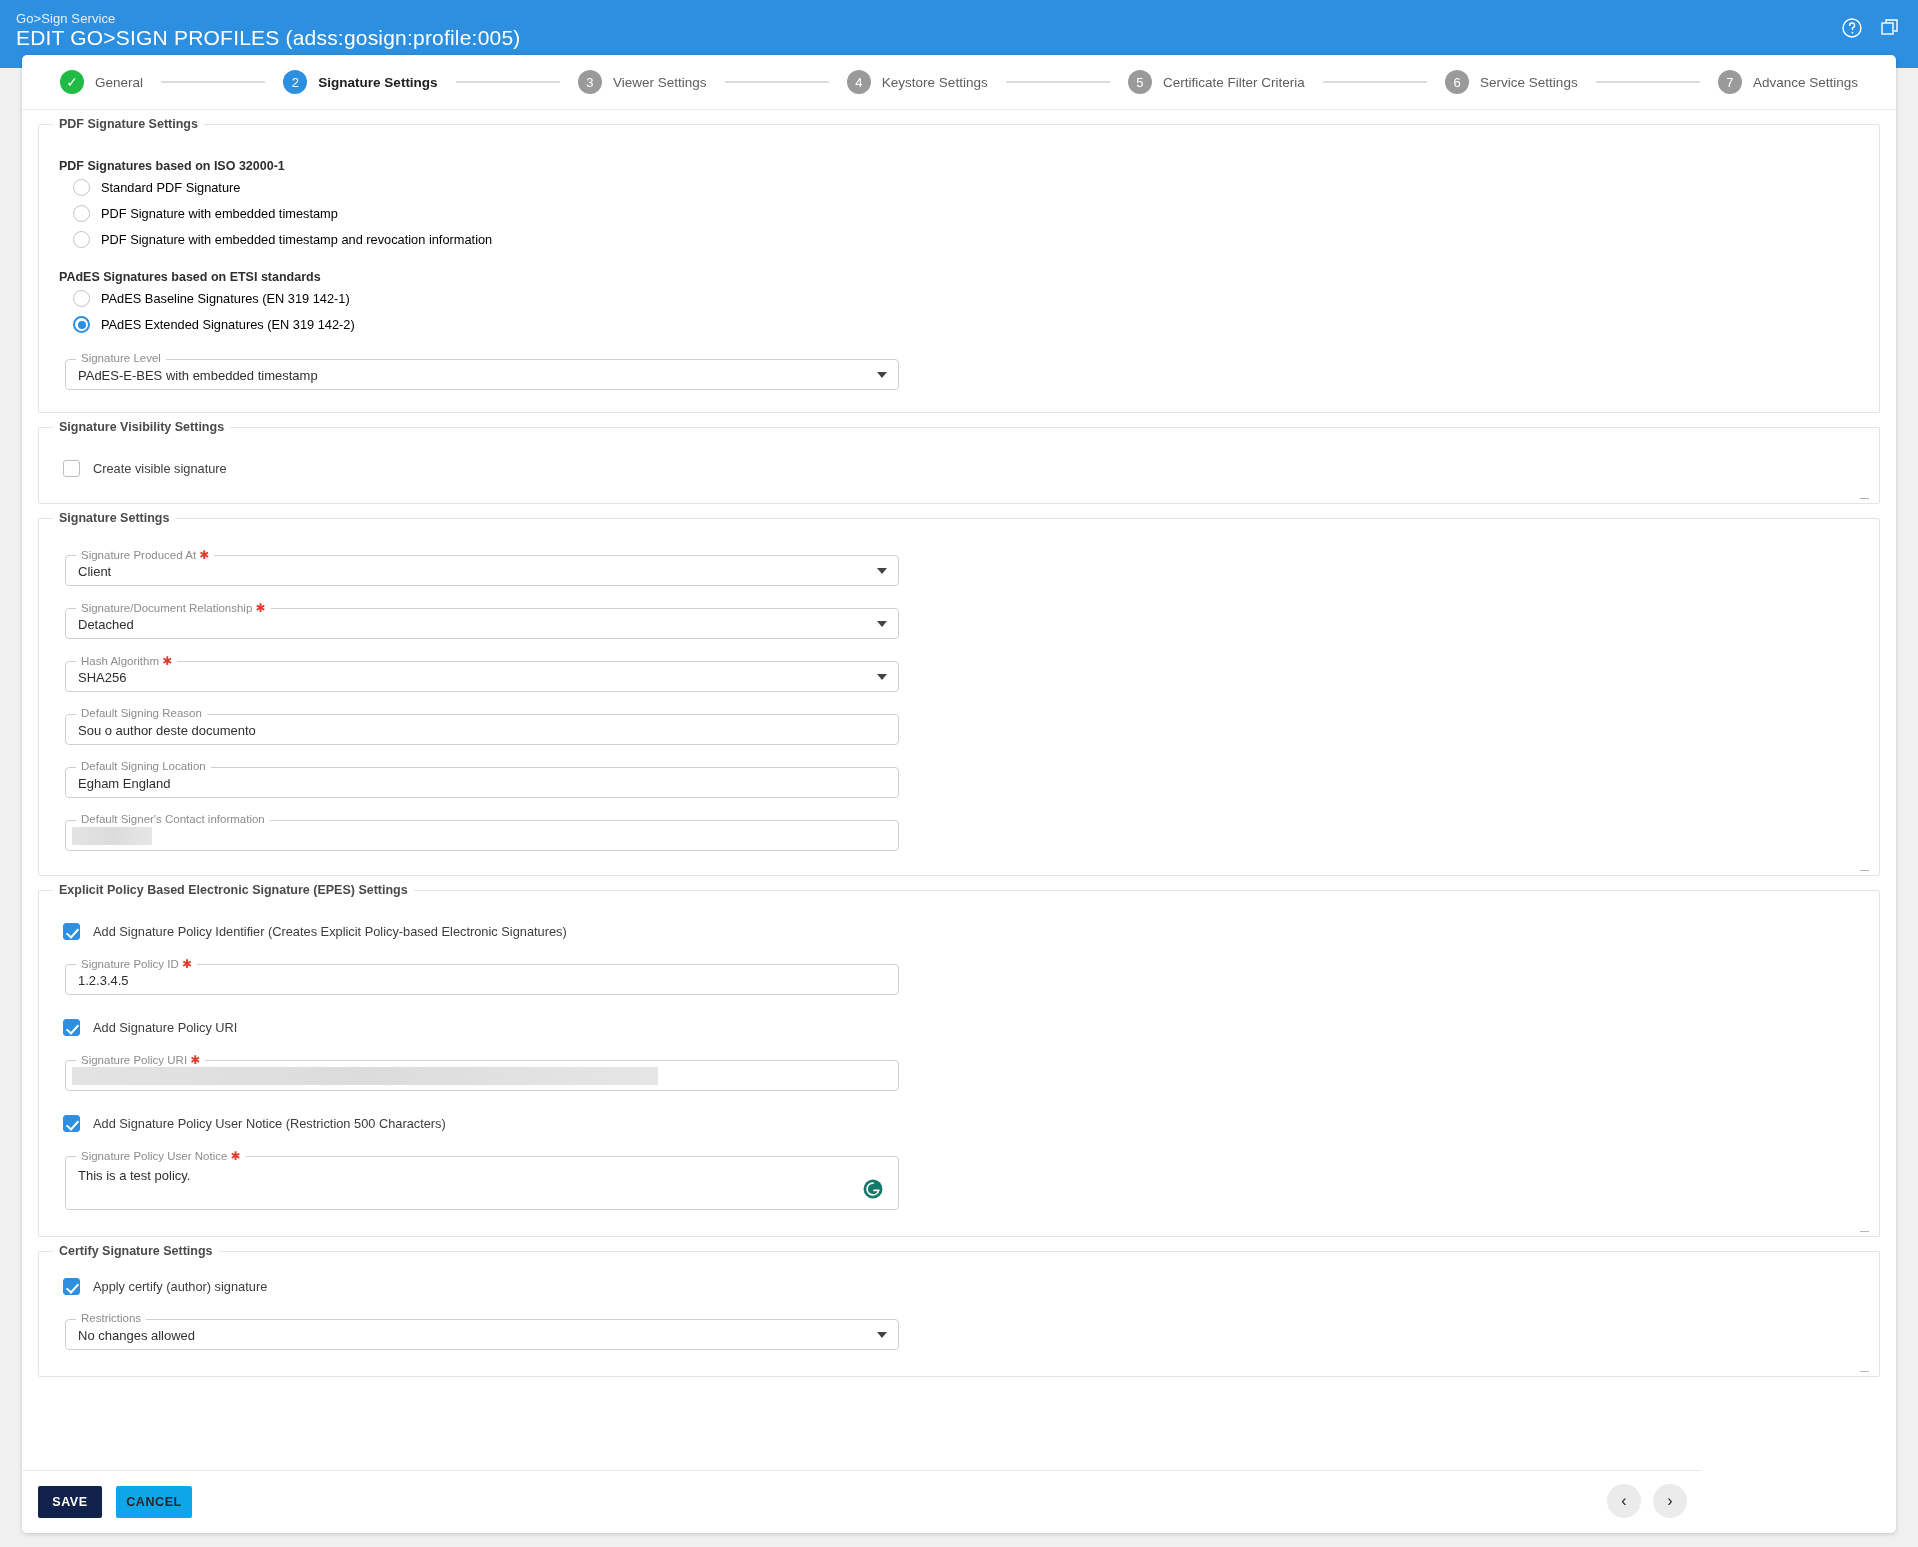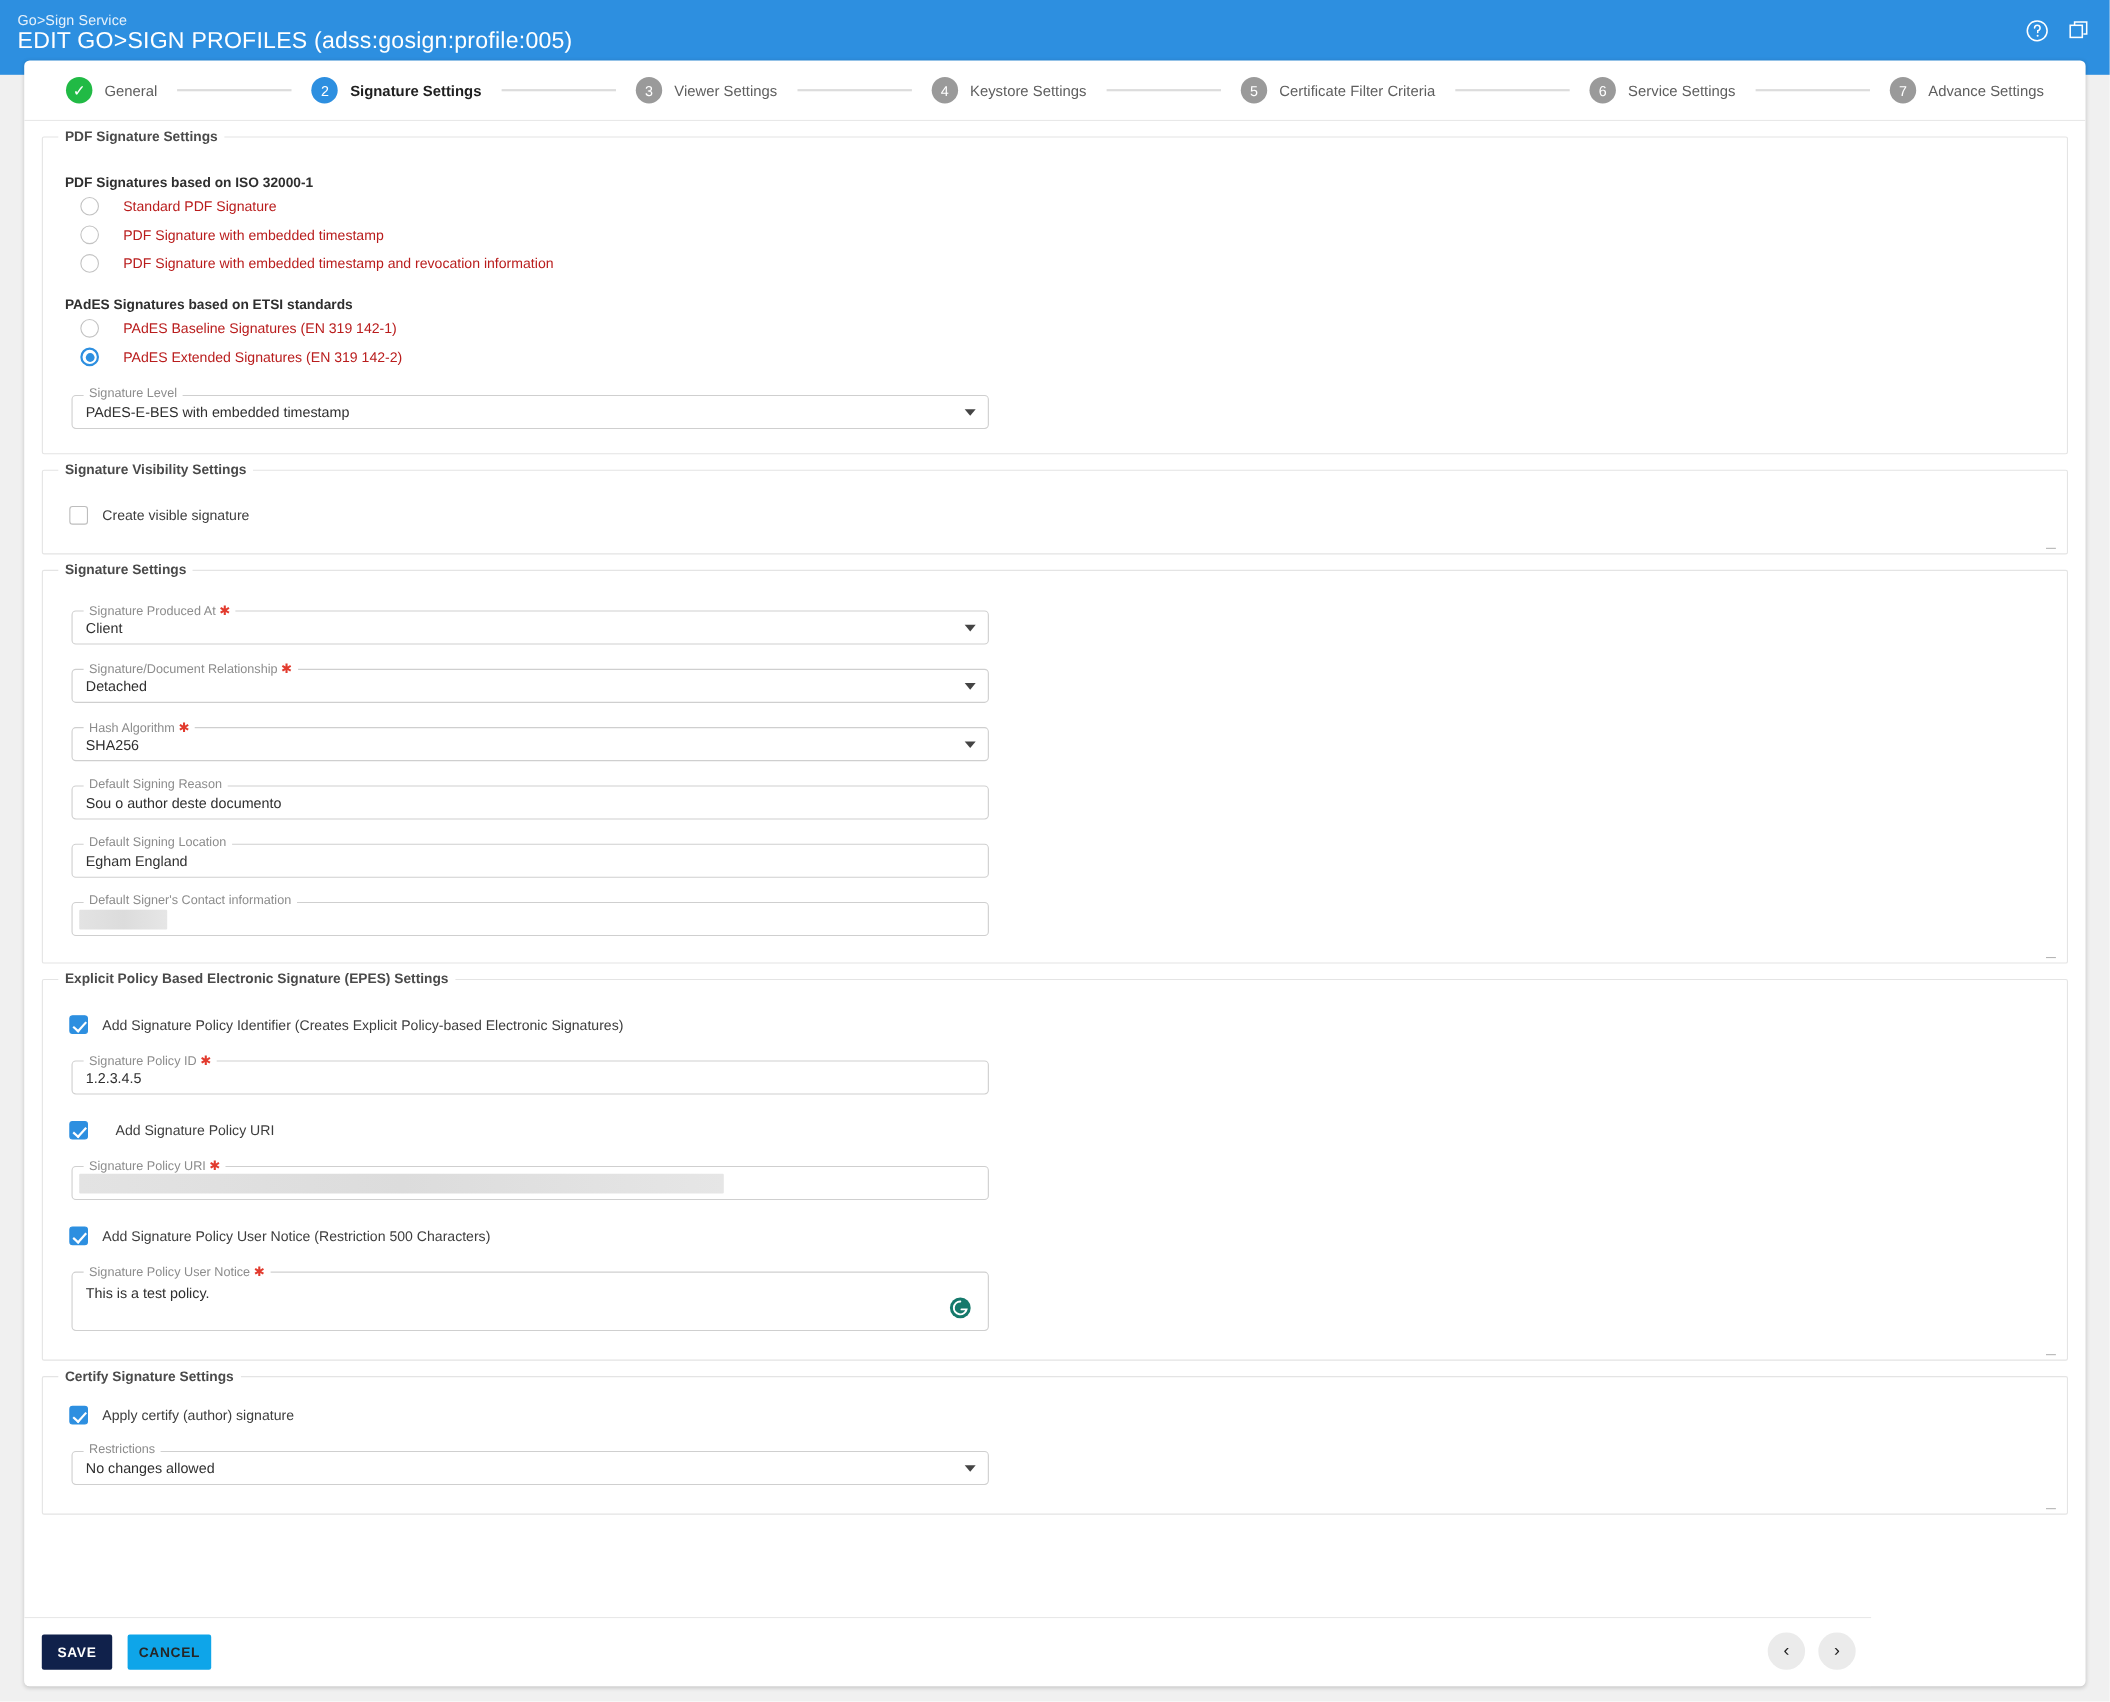--- a/index.html
+++ b/index.html
@@ -93,21 +93,21 @@
     width: 17px; height: 17px; border-radius: 50%;
     border: 1px solid #c3c3c3; background: #fff; flex: 0 0 auto;
     position: relative; cursor: pointer;
   }
   .radio.checked { border: 2px solid #2d8fe0; }
   .radio.checked::after {
     content: ""; position: absolute; left: 50%; top: 50%;
     width: 8px; height: 8px; border-radius: 50%; background: #2d8fe0;
     transform: translate(-50%, -50%);
   }
-  .radio-label { margin-left: 22px; font-size: 12.8px; color: #b91c1c; }
+  .radio-label { margin-left: 11px; font-size: 12.8px; color: #000000; }
 
   .check-row { display: flex; align-items: center; margin: 12px 0 0 6px; }
   .cbox {
     width: 17px; height: 17px; border-radius: 3px;
     border: 1.5px solid #bdbdbd; background: #fff; flex: 0 0 auto;
     position: relative; cursor: pointer;
   }
   .cbox.checked { background: #2d8fe0; border-color: #2d8fe0; }
   .cbox.checked::after {
     content: ""; position: absolute; left: 5px; top: 1.5px;
@@ -337,21 +337,21 @@
         <div class="check-row" style="margin-top:20px;">
           <span class="cbox checked"></span>
           <span class="check-label">Add Signature Policy Identifier (Creates Explicit Policy-based Electronic Signatures)</span>
         </div>
 
         <div class="field" style="margin-top:24px;padding-left:11px;">
           <span class="field-label"><span>Signature Policy ID</span> <span class="req">✱</span></span>
           <span class="field-value">1.2.3.4.5</span>
         </div>
 
-        <div class="check-row" style="margin-top:24px;gap:12px;">
+        <div class="check-row" style="margin-top:24px;">
           <span class="cbox checked"></span>
           <span class="check-label">Add Signature Policy URI</span>
         </div>
 
         <div class="field" style="margin-top:24px;">
           <span class="field-label"><span>Signature Policy URI</span> <span class="req">✱</span></span>
           <span class="redact" style="width:586px;"></span>
         </div>
 
         <div class="check-row" style="margin-top:24px;">

